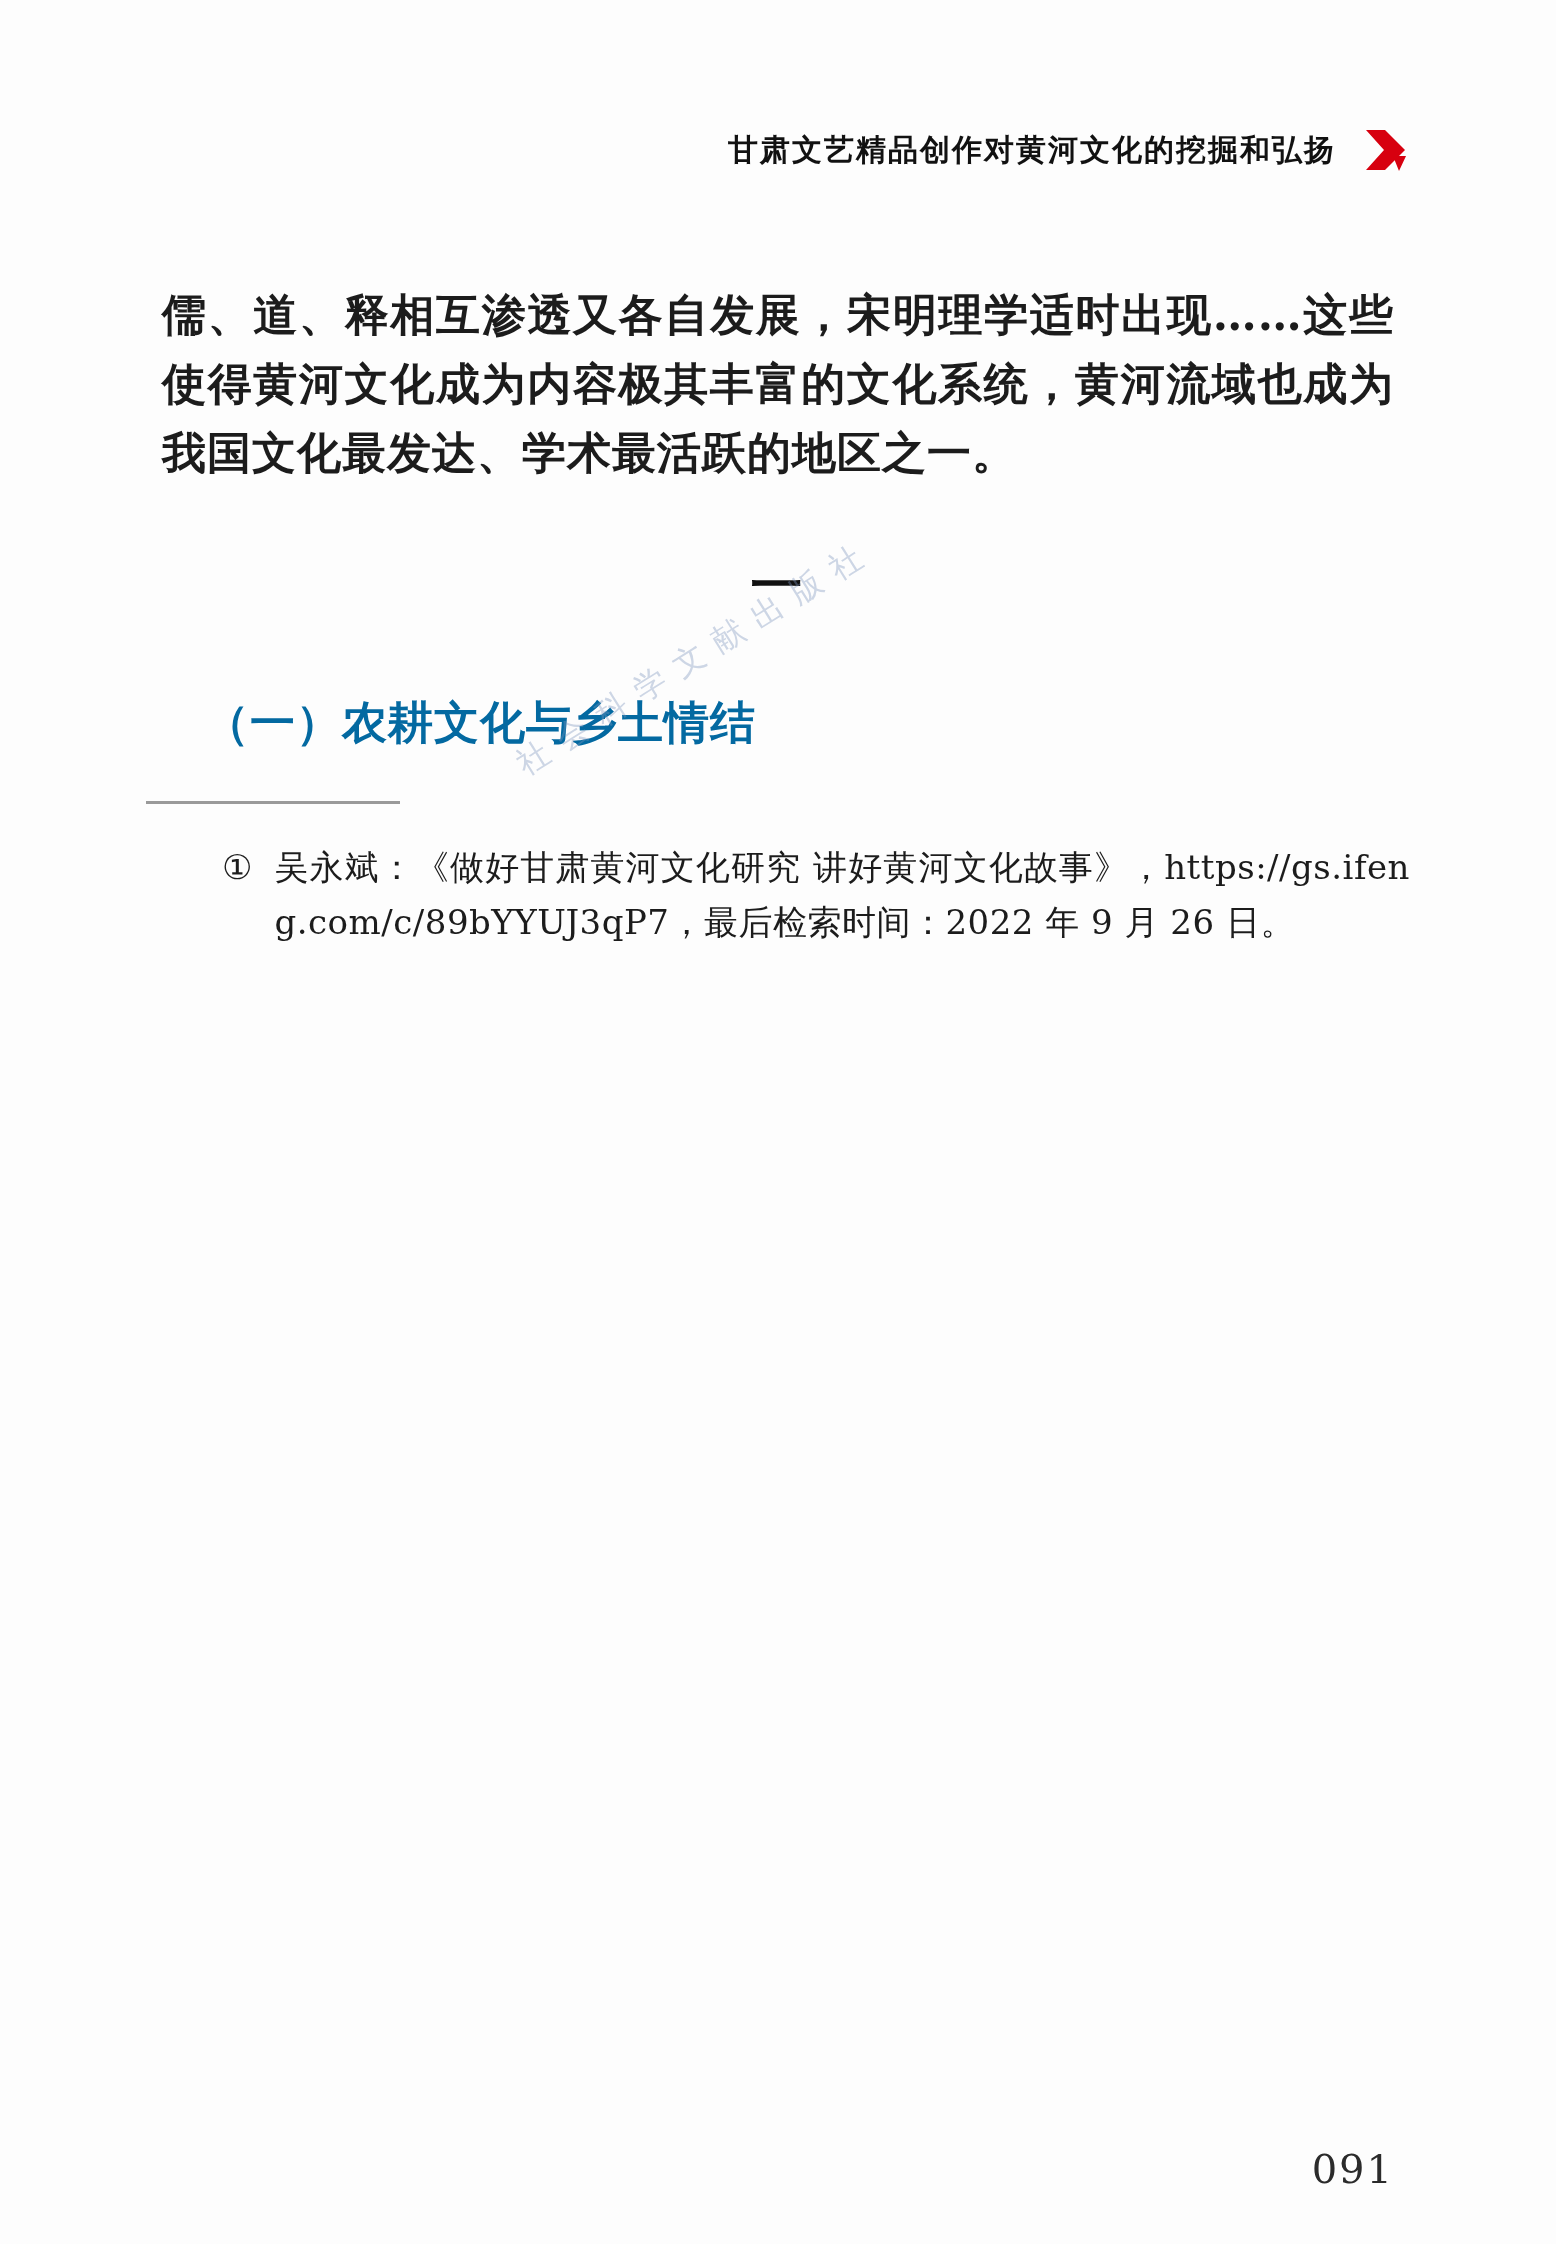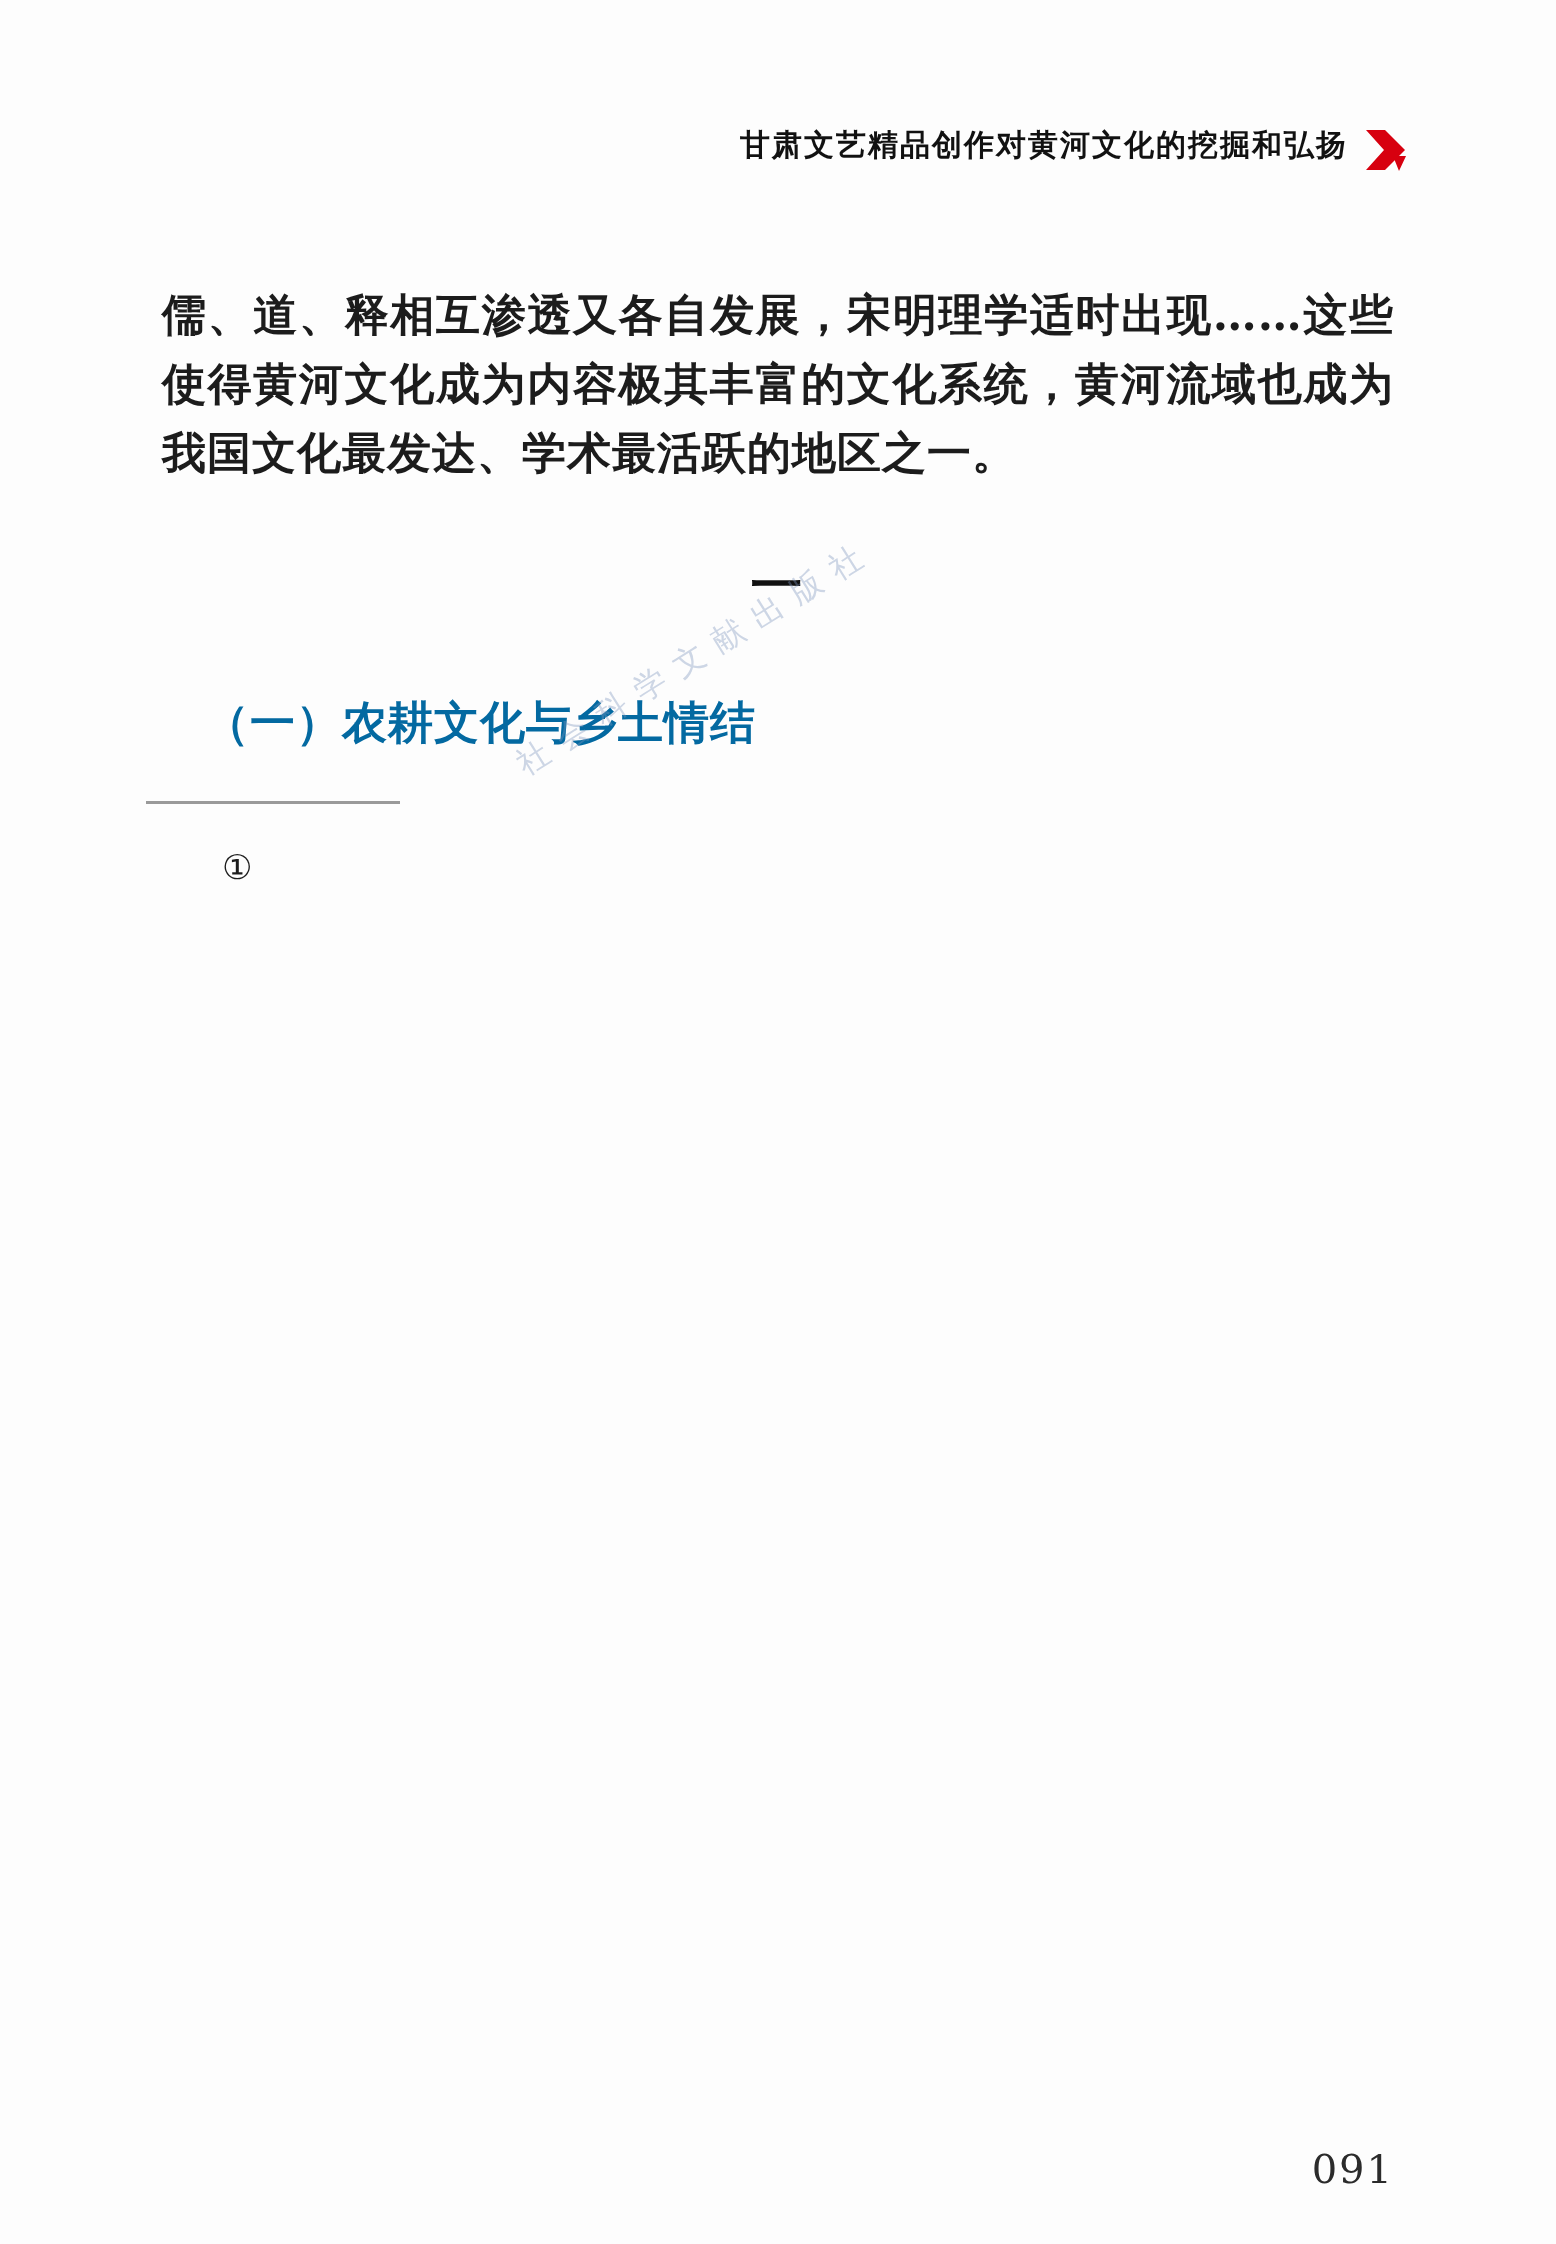--- a/index.html
+++ b/index.html
@@ -17,22 +17,22 @@
     padding: 125px 146px 0 146px;
     font-family: "DejaVu Serif", "Liberation Serif", serif;
     color: #1c1c1c;
     overflow: hidden;
   }
 
   
   .running-header {
     display: flex;
     justify-content: flex-end;
-    align-items: flex-start;
-    gap: 12px;
+    align-items: center;
+    gap: 24px;
     margin-bottom: 105px;
   }
   .running-header .rh-text {
     font-family: "DejaVu Sans", "Liberation Sans", sans-serif;
     font-weight: 700;
     font-size: 30px;
     letter-spacing: 2px;
     color: #111;
   }
   .rh-icon svg { display: block; }
@@ -157,17 +157,18 @@
 
 
   <div class="subsection-heading">（一）农耕文化与乡土情结</div>
 
 
 
   <div class="footnote-rule"></div>
 
   <div class="footnote">
     <span class="fn-marker">①</span>
+    <span class="fn-text">吴永斌：《做好甘肃黄河文化研究 讲好黄河文化故事》，https://gs.ifeng.com/c/89bYYUJ3qP7，最后检索时间：2022 年 9 月 26 日。</span>
   </div>
 
   <div class="page-number">091</div>
 
 </div>
 
 </body></html>

